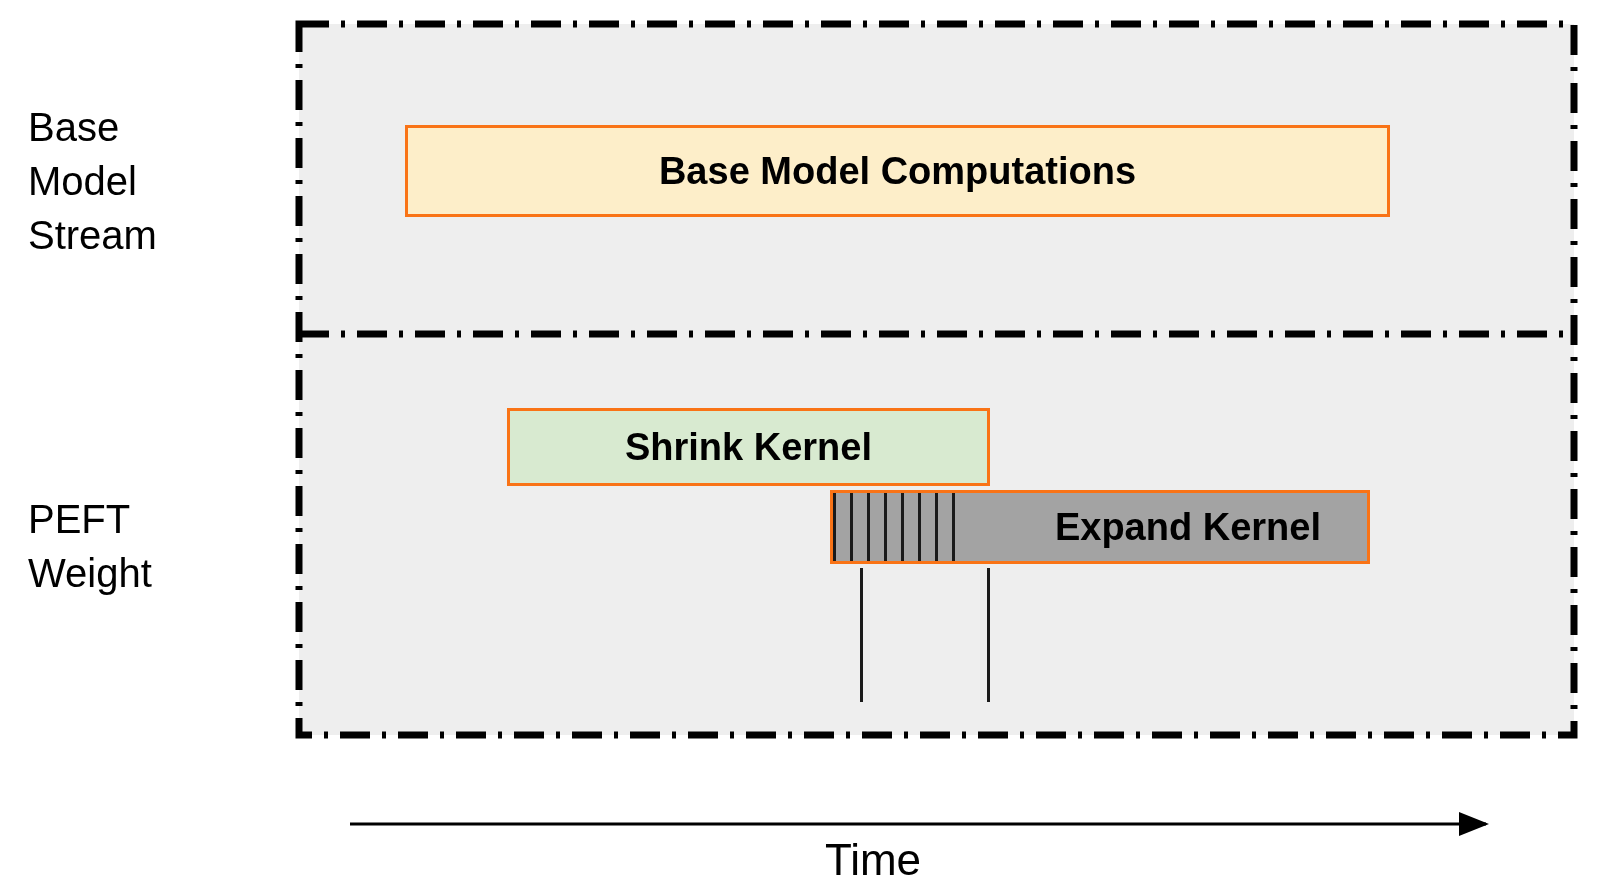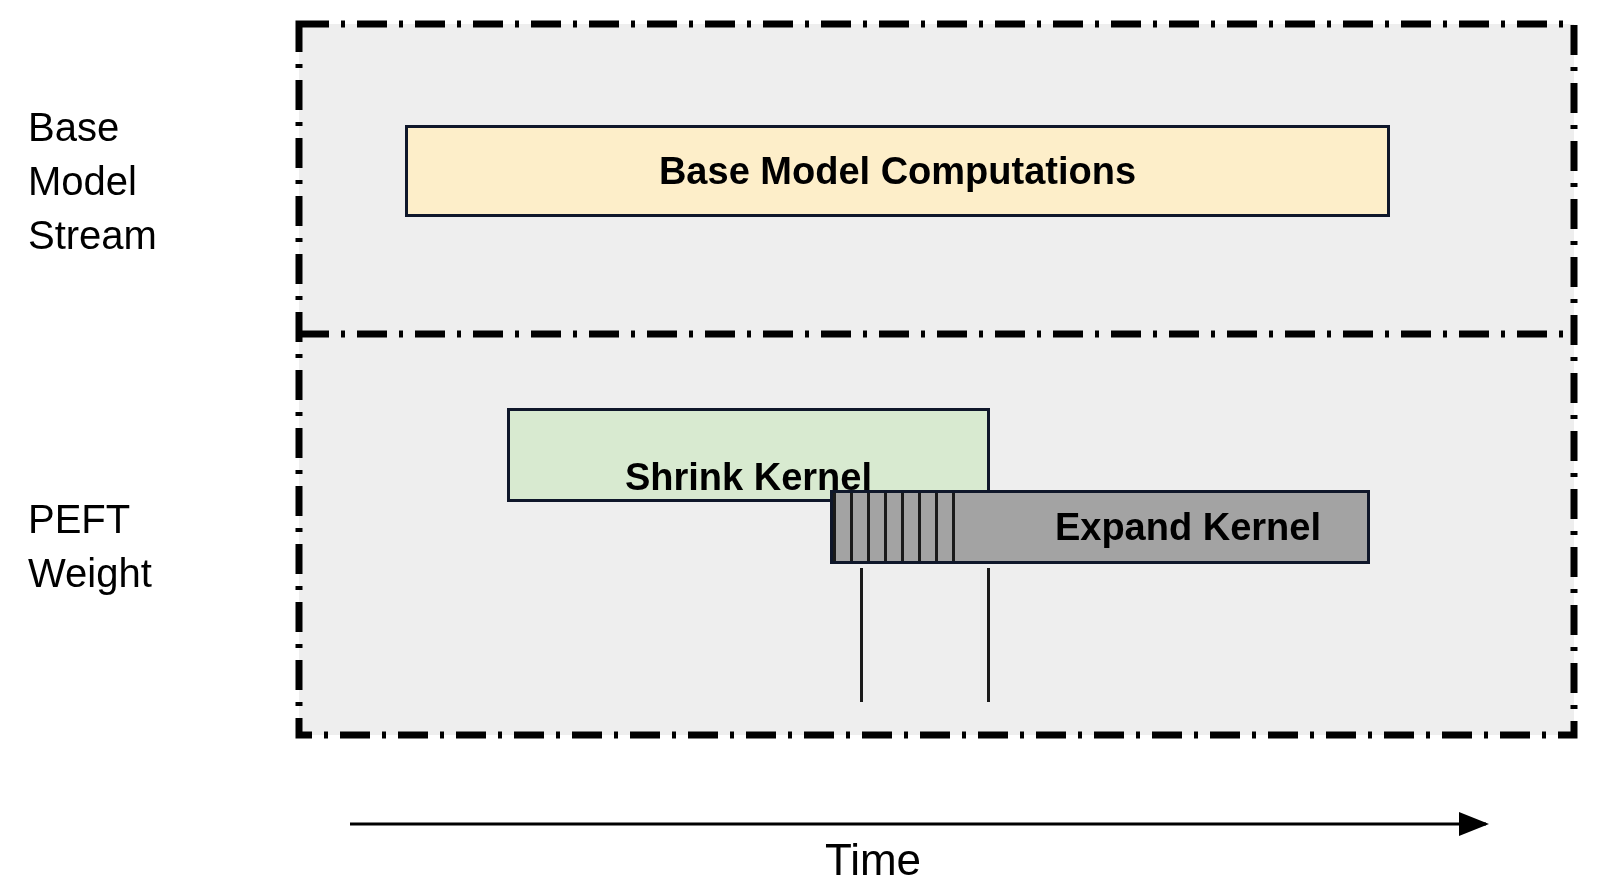--- a/index.html
+++ b/index.html
@@ -50,21 +50,21 @@
     top: 5px;
     width: 1290px;
     height: 726px;
     pointer-events: none;
   }
 
   
   .block {
     position: absolute;
     box-sizing: border-box;
-    border: 3px solid #0f172a;
+    border: 3px solid #f97316;
     display: flex;
     align-items: center;
     justify-content: center;
     color: #000000;
     font-family: "Liberation Sans", sans-serif;
     font-weight: bold;
     letter-spacing: 0px;
   }
 
   #block-base-model {
@@ -73,24 +73,23 @@
     width: 985px;
     height: 92px;
     background: #fdeec9;
     font-size: 38px;
   }
 
   #block-shrink {
     left: 507px;
     top: 396px;
     width: 483px;
-    height: 94px;
+    height: 78px;
     background: #d8ead0;
     font-size: 38px;
-    align-items: flex-end;
   }
 
   #block-expand {
     left: 830px;
     top: 478px;
     width: 540px;
     height: 74px;
     background: #a3a3a3;
     font-size: 38px;
     justify-content: flex-end;

